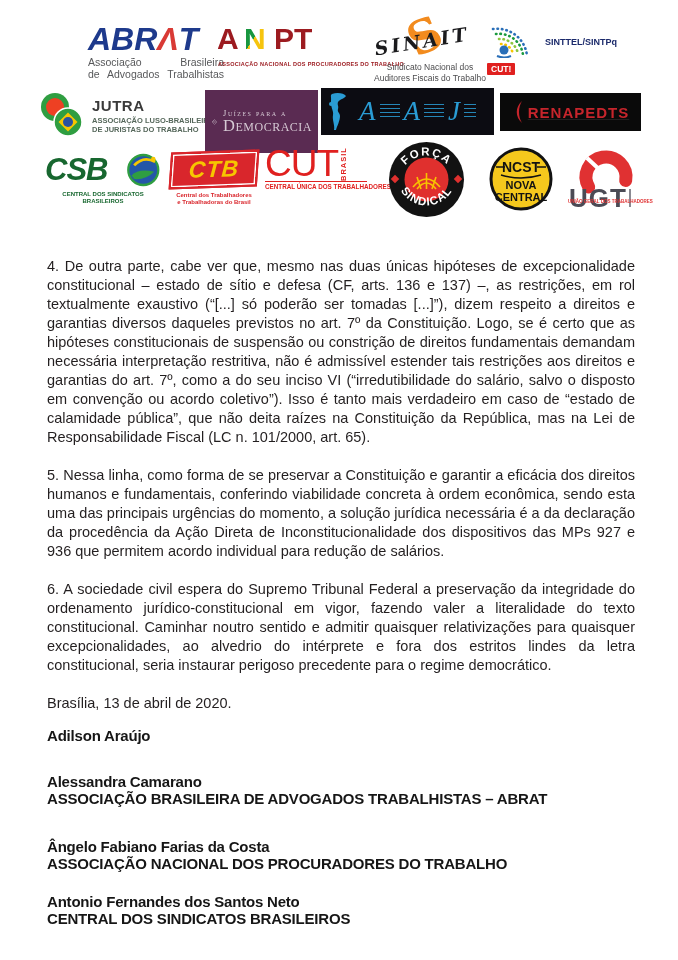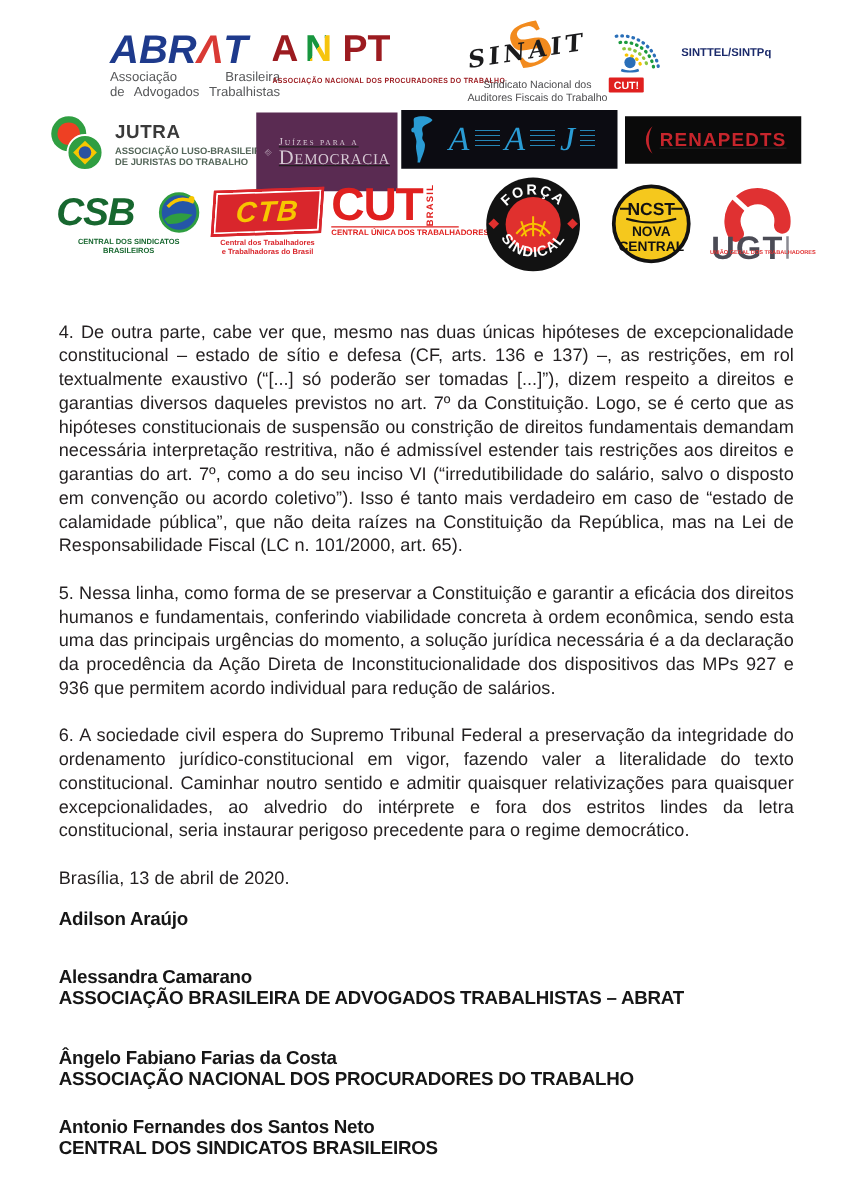--- a/index.html
+++ b/index.html
@@ -42,21 +42,21 @@
   .fit-badge{display:inline-block;margin-top:2px;background:var(--cut-red);color:#fff;
              font-weight:900;font-size:8.5px;padding:1px 4px;border-radius:1px;}
 
   
   .jutra{left:40px;top:92px;display:flex;gap:8px;align-items:center;}
   .jutra-name{font-size:15px;font-weight:800;color:#3a3a3a;letter-spacing:.5px;}
   .jutra-sub{font-size:7.5px;line-height:9px;font-weight:700;color:#55675a;margin-top:2px;}
 
   
   .jpd{left:205px;top:90px;width:113px;height:63px;background:var(--jpd-purple);
-       display:flex;align-items:center;gap:5px;padding:0 6px;box-sizing:border-box;text-decoration:underline;}
+       display:flex;align-items:center;gap:5px;padding:0 6px;box-sizing:border-box;}
   .jpd-text{color:#d6c9d4;font-family:"Liberation Serif",serif;font-variant:small-caps;line-height:1;}
   .jpd-l1{font-size:8.5px;letter-spacing:1.5px;margin-bottom:1px;}
   .jpd-l2{font-size:16.5px;letter-spacing:.5px;}
 
   
   .aaj{left:321px;top:88px;width:173px;height:47px;background:#0c0c12;display:flex;
        align-items:center;gap:5px;padding:0 7px;box-sizing:border-box;}
   .aaj-letter{font-family:"Liberation Serif",serif;font-style:italic;font-size:27px;
               color:var(--aaj-blue);line-height:1;}
   .aaj-lines{width:20px;height:15px;
@@ -78,21 +78,21 @@
   .ctb{left:168px;top:151px;width:92px;text-align:center;}
   .ctb-flag{width:84px;height:33px;margin:0 auto;background:var(--ctb-red);
             transform:skewX(-6deg) rotate(-2deg);border:2px solid var(--ctb-red);
             box-shadow:inset 0 0 0 1.5px #fff;display:flex;align-items:center;justify-content:center;}
   .ctb-word{font-style:italic;font-weight:900;font-size:23px;color:var(--ctb-yellow);letter-spacing:1px;}
   .ctb-sub{font-size:6px;line-height:7px;font-weight:700;color:var(--ctb-red);margin-top:4px;}
 
   
   .cut{left:265px;top:147px;width:102px;}
   .cut-main{display:flex;align-items:stretch;}
-  .cut-word{font-weight:700;font-size:37px;line-height:34px;color:var(--cut-red);letter-spacing:-1px;text-align:center;}
+  .cut-word{font-weight:400;font-size:37px;line-height:34px;color:var(--cut-red);letter-spacing:-1px;text-align:center;}
   .cut-vert{writing-mode:vertical-rl;transform:rotate(180deg);font-size:7.5px;font-weight:900;
             color:var(--cut-red);letter-spacing:1px;margin-left:1px;}
   .cut-sub{font-size:6.3px;font-weight:700;color:var(--cut-red);border-top:1px solid var(--cut-red);
            padding-top:1px;white-space:nowrap;}
 
   
   .forca{left:388px;top:141px;}
   .ncst{left:489px;top:147px;}
   .ugt{left:566px;top:143px;width:78px;}
   .ugt-name{position:absolute;left:3px;top:40px;font-weight:900;font-size:26px;letter-spacing:1px;

